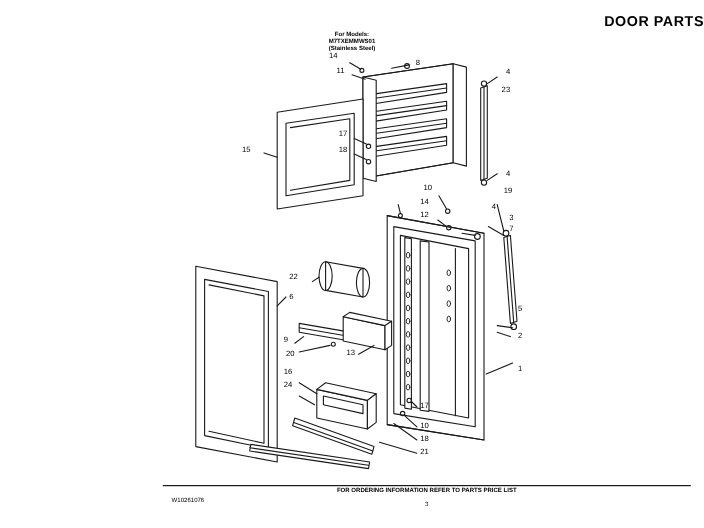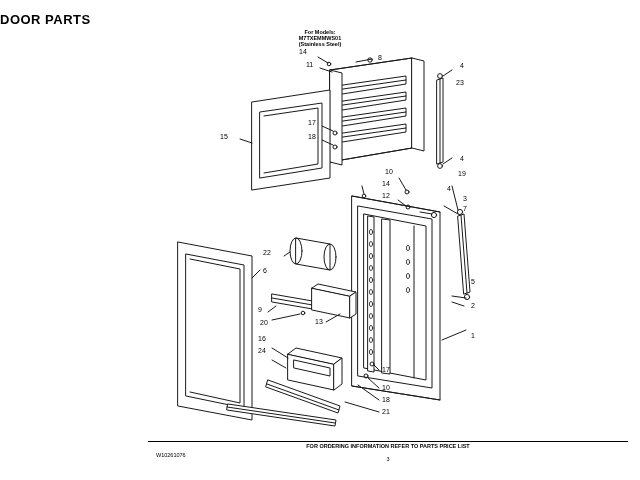--- a/index.html
+++ b/index.html
@@ -20,21 +20,21 @@
     left: 0; top: 0;
     width: 640px;
     height: 480px;
     background: #ffffff;
   }
   .title {
     position: absolute;
     left: 0;
     top: 12px;
     width: 640px;
-    text-align: left;
+    text-align: right;
     font-size: 13px;
     font-weight: bold;
     letter-spacing: 0.5px;
   }
   .subtitle {
     position: absolute;
     left: 0;
     width: 640px;
     text-align: center;
     font-size: 5.5px;

